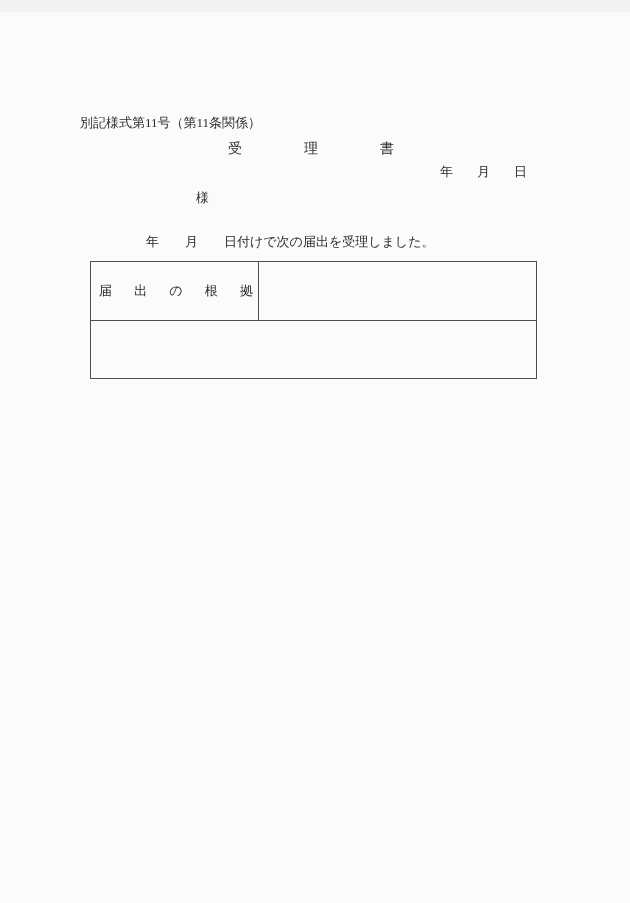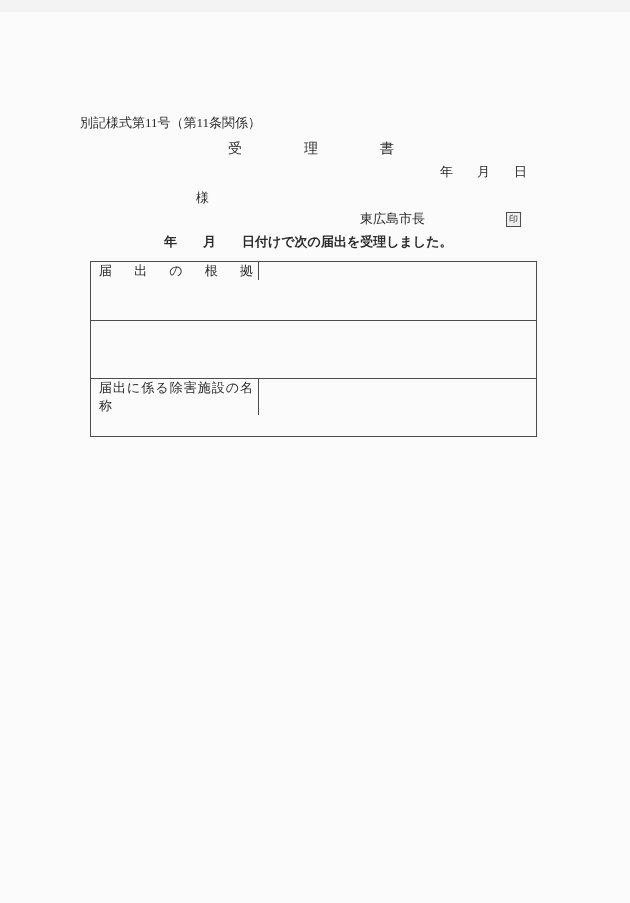--- a/index.html
+++ b/index.html
@@ -40,35 +40,34 @@
     display: inline-block;
     width: 13px; height: 13px;
     border: 1px solid #4d4d4d;
     font-size: 9px; line-height: 13px;
     text-align: center;
     color: #3a3a3a;
     box-sizing: content-box;
     background: #efefef;
   }
 
-  .body-line { left: 164px; top: 221px; font-weight: bold; }
+  .body-line { left: 146px; top: 221px; }
 
   .doc-table {
     position: absolute;
     left: 90px; top: 249px;
     width: 447px;
     border: 1px solid #4d4d4d;
     box-sizing: border-box;
     background: #fbfbfb;
   }
   .t-row {
     display: flex;
     height: 58px;
     box-sizing: border-box;
-    flex-direction: column;
   }
   .t-row + .t-row { border-top: 1px solid #4d4d4d; }
   .t-label {
     width: 168px;
     box-sizing: border-box;
     border-right: 1px solid #4d4d4d;
     display: flex; align-items: center;
     padding: 0 5px 0 8px;
   }
   .t-label .justified {
@@ -98,41 +97,31 @@
   </div>
 
   <div class="abs date-line">
     <span>年</span>
     <span>月</span>
     <span>日</span>
   </div>
 
   <div class="abs addressee-line">様</div>
 
-  <div class="abs issuer-line">
-    <span>東広島市長</span>
-    <span class="seal-box">印</span>
-  </div>
 
   <div class="abs body-line">年　　月　　日付けで次の届出を受理しました。</div>
 
   <div class="doc-table">
 
     <div class="t-row">
       <div class="t-label">
         <div class="justified">届出の根拠</div>
       </div>
     </div>
 
     <div class="t-row">
       <div class="t-value"></div>
     </div>
 
-    <div class="t-row">
-      <div class="t-label">
-        <div class="justified">届出に係る除害施設の名称</div>
-      </div>
-      <div class="t-value"></div>
-    </div>
 
   </div>
 
 </div>
 
 </body></html>

